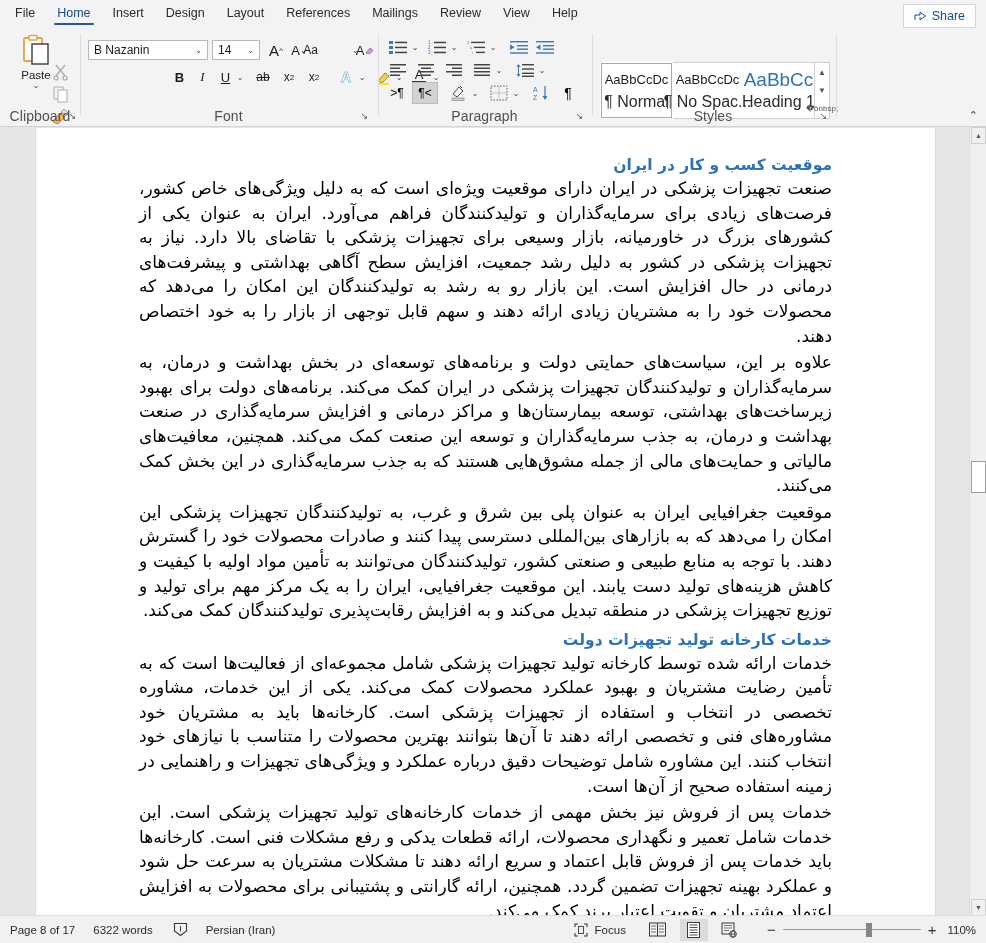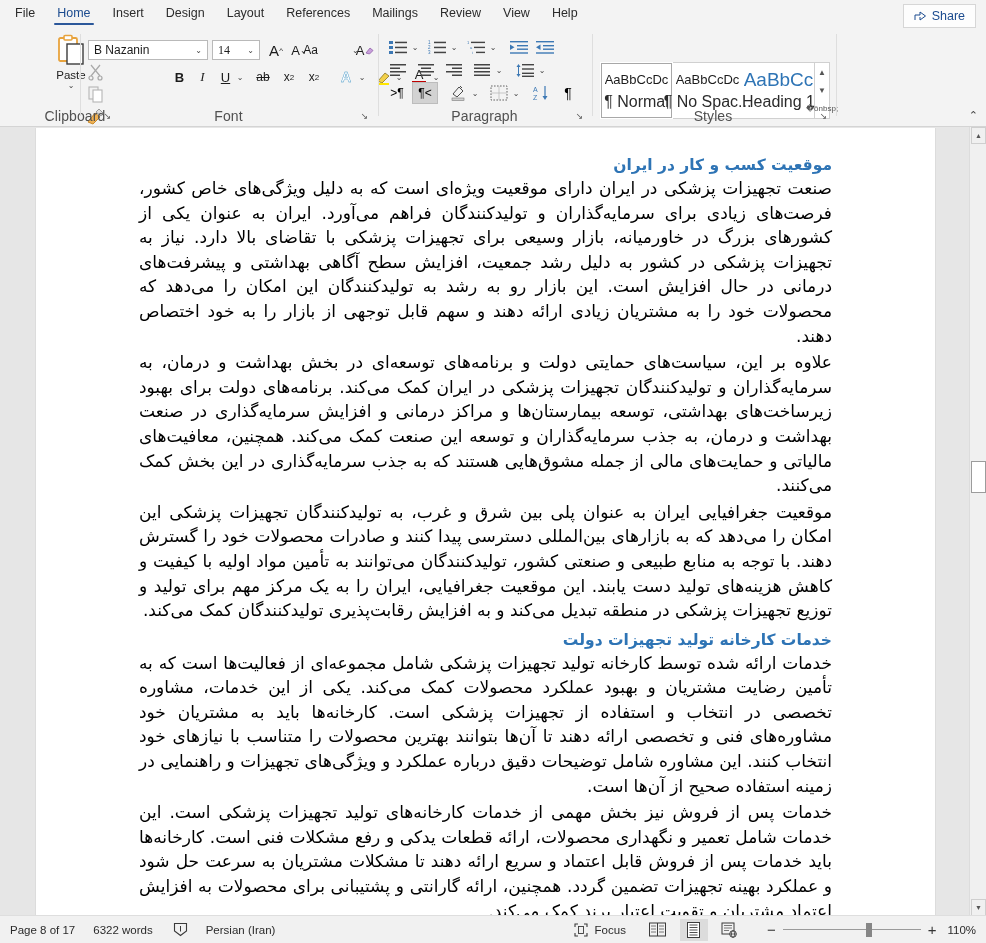--- a/index.html
+++ b/index.html
@@ -180,21 +180,21 @@
         <svg width="13" height="12" viewBox="0 0 13 12">
           <path d="M1 10 L1 5 L6 5 M6 5 L6 2 L11.5 6 L6 10 L6 7" fill="none" stroke="#1b4b8f" stroke-width="1"></path>
         </svg>
       </span>
       <span>Share</span>
     </div>
   </div>
 
   <div class="ribbon">
 
-    <div class="grp" style="left:0;width:80px;margin-left:35px;">
+    <div class="grp" style="left:0;width:80px;">
       <div class="paste-btn">
         <span>
           <svg width="34" height="34" viewBox="0 0 34 34">
             <rect x="5" y="4" width="18" height="23" rx="1.5" fill="#fff" stroke="#e8a33d" stroke-width="1.8"></rect>
             <rect x="10" y="1.5" width="8" height="4.5" rx="1" fill="#fff" stroke="#e8a33d" stroke-width="1.6"></rect>
             <rect x="13" y="10" width="16" height="20" fill="#fff" stroke="#3c3c3c" stroke-width="1.4"></rect>
           </svg>
         </span>
         <span class="paste-lbl">Paste</span>
         <span class="mini-chev">⌄</span>
@@ -222,21 +222,21 @@
       <div class="grp-label">Clipboard</div>
       <div class="dlg" style="right:2px;">↘</div>
     </div>
     <div class="grp-sep" style="left:80px;"></div>
 
     <div class="grp" style="left:81px;width:295px;">
       <div class="combo" style="left:7px;top:10px;width:120px;">
         <span class="val">B Nazanin</span>
         <span class="cv">⌄</span>
       </div>
-      <div class="combo" style="left:131px;top:10px;width:48px;font-family:Liberation Serif, serif;">
+      <div class="combo" style="left:131px;top:10px;width:48px;">
         <span class="val">14</span>
         <span class="cv">⌄</span>
       </div>
       <div class="ficon" style="left:184px;top:9px;width:22px;">
         <span style="font-size:15px;">A</span>
           <span style="font-size:8px;vertical-align:super;">^</span>
       </div>
       <div class="ficon" style="left:207px;top:9px;width:22px;">
         <span style="font-size:13px;">A</span>
           <span style="font-size:8px;vertical-align:super;">⌄</span>

